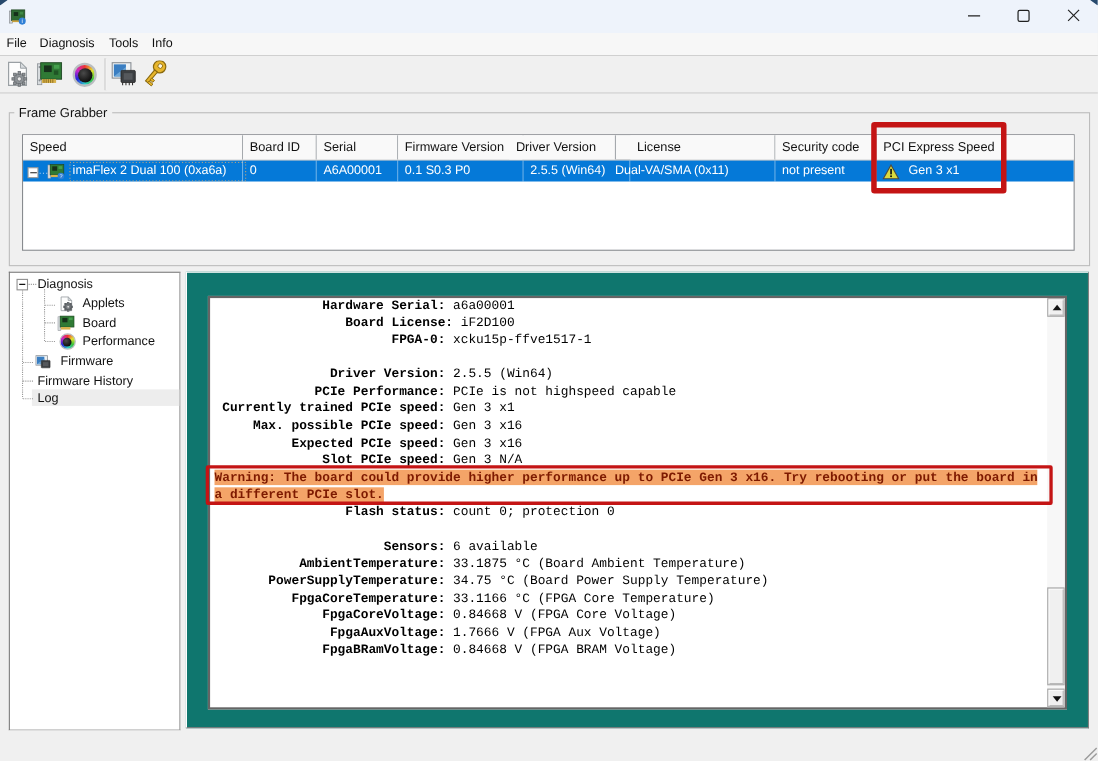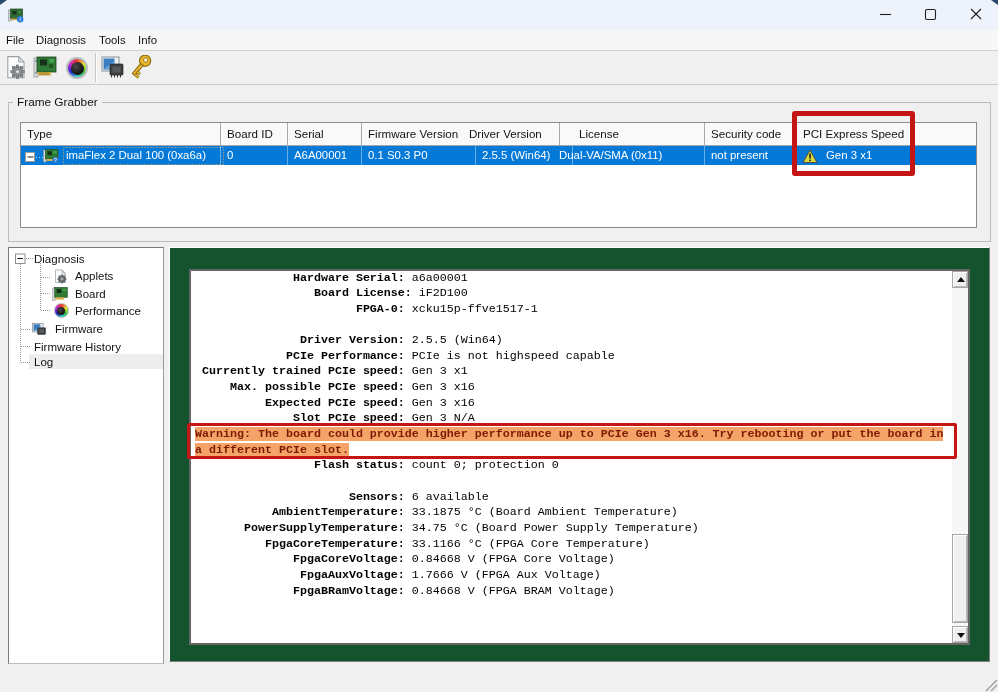--- a/index.html
+++ b/index.html
@@ -26,21 +26,21 @@
   #drow{left:0;top:23px;width:955px;height:19px;background:#0579d8;}
   .dcell{top:0;height:19px;font-size:11.4px;color:#fff;line-height:19px;padding-left:6px;box-sizing:border-box;}
   .dsep{top:0;width:1px;height:19px;background:rgba(255,255,255,.4);}
   
   #redrect1{left:792px;top:111px;width:123px;height:65px;border:5px solid #c41414;border-radius:3px;box-sizing:border-box;}
   #redrect2{left:187px;top:423px;width:770px;height:36px;border:3px solid #c41414;border-radius:2px;box-sizing:border-box;}
   
   #tree{left:8px;top:247px;width:156px;height:417px;background:#fff;border:1px solid #7a7a7a;border-bottom-color:#bdbdbd;border-right-color:#9a9a9a;box-sizing:border-box;}
   .trow{left:0;width:154px;height:18px;font-size:11.5px;color:#111;line-height:18px;}
   
-  #rpanel{left:169px;top:247px;width:821px;height:415px;background:#14532d;box-sizing:border-box;
+  #rpanel{left:169px;top:247px;width:821px;height:415px;background:#0f766e;box-sizing:border-box;
           border-top:1px solid #fdfdfd;border-left:1px solid #fdfdfd;
           border-bottom:1px solid #808080;border-right:1px solid #808080;}
   #console{left:188px;top:268px;width:781px;height:376px;background:#fff;border:2px solid #656565;box-sizing:border-box;overflow:hidden;}
   #contxt{margin:0;position:absolute;left:4px;top:-0.5px;
           font-family:"Liberation Mono",monospace;font-size:11.67px;line-height:15.65px;color:#000;}
   #contxt b{font-weight:bold;}
   .warn{font-weight:bold;color:#7e1a00;background:#f4a468;}
   
   #sbar{left:761px;top:0px;width:16px;height:372px;background:#f7f7f7;}
   .sbtn{left:0;width:16px;height:17px;background:#f0f0f0;box-sizing:border-box;border:1px solid #a7a7a7;
@@ -158,21 +158,21 @@
     </g>
   </svg>
 </div>
 
 <div class="abs" id="groupbox">
     <span class="abs" id="gblabel">Frame Grabber</span>
   </div>
 
 <div class="abs" id="tbl">
   <div class="abs" id="hrow">
-    <div class="abs hcell" style="left:0;width:200px">Type</div>
+    <div class="abs hcell" style="left:0;width:200px">Speed</div>
     <div class="abs hcell" style="left:200px;width:67px">Board ID</div>
     <div class="abs hcell" style="left:267px;width:74px">Serial</div>
     <div class="abs hcell" style="left:341px;width:114px">Firmware Version</div>
     <div class="abs hcell" style="left:442px;width:97px">Driver Version</div>
     <div class="abs hcell" style="left:552px;width:132px">License</div>
     <div class="abs hcell" style="left:684px;width:92px">Security code</div>
     <div class="abs hcell" style="left:776px;width:179px;border-right:none">PCI Express Speed</div>
   </div>
   <div class="abs" id="drow">
 

